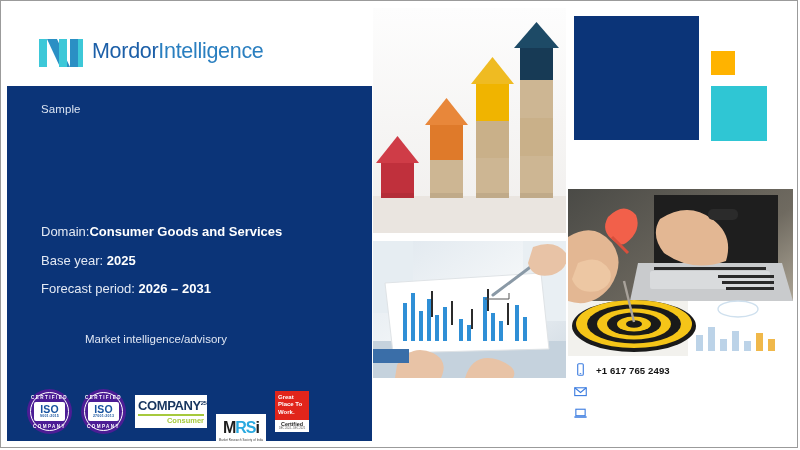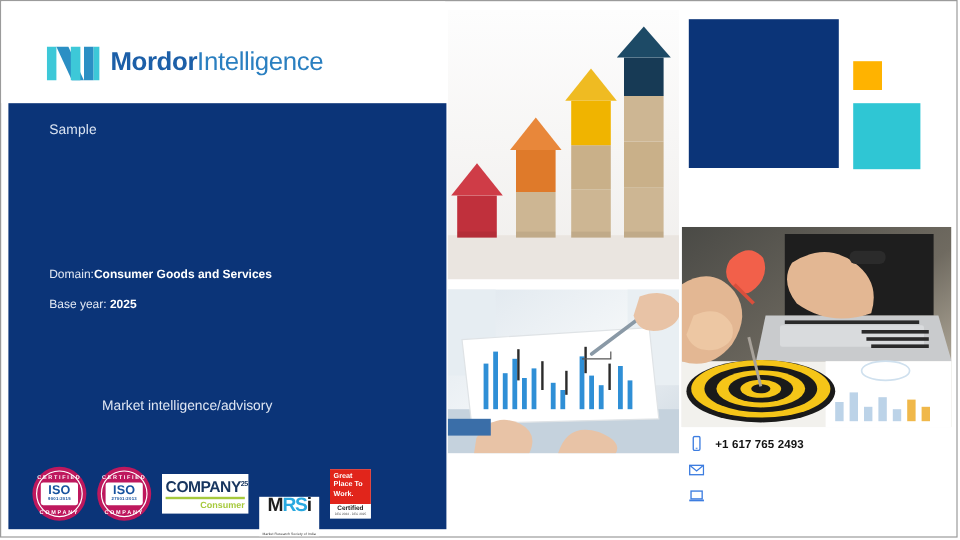--- a/index.html
+++ b/index.html
@@ -8,59 +8,59 @@
        -webkit-font-smoothing:antialiased;}
 
   .page{position:relative;width:798px;height:448px;border:1px solid #9b9b9b;
         background:#ffffff;box-sizing:border-box;overflow:hidden;}
 
   
   .logo-bar{position:absolute;left:0;top:0;width:370px;height:85px;background:#fff;}
   .logo-wrap{position:absolute;left:38px;top:36px;display:flex;align-items:center;gap:9px;}
   .logo-mark{width:44px;height:30px;display:block;}
   .logo-text{font-size:21.5px;letter-spacing:-.3px;line-height:1;white-space:nowrap;}
-  .logo-text .b{font-weight:bold;color:#1c5fa8;}
+  .logo-text .b{font-weight:normal;color:#1c5fa8;}
   .logo-text .l{font-weight:400;color:#2a7fc0;}
 
   
   .panel{position:absolute;left:6px;top:85px;width:365px;height:355px;
          background:#0b3478;box-sizing:border-box;}
   .panel .sample{position:absolute;left:34px;top:17px;color:#dbe4f2;
                  font-size:11.5px;letter-spacing:.1px;}
   .panel .title{position:absolute;left:34px;top:57px;width:300px;color:#ffffff;
                 font-size:19.5px;font-weight:bold;line-height:1.35;letter-spacing:.2px;}
-  .panel .meta{position:absolute;left:34px;top:138px;width:310px;color:#e3e9f4;font-size:10px;}
+  .panel .meta{position:absolute;left:34px;top:138px;width:310px;color:#e3e9f4;font-size:13px;}
   .panel .meta .row{margin-bottom:13px;line-height:1.2;}
   .panel .meta .row b{color:#ffffff;font-weight:bold;}
   .panel .tagline{position:absolute;left:34px;top:247px;color:#dfe6f3;font-size:11.5px;padding-left:44px;}
 
   
   .badges{position:absolute;left:20px;top:290px;display:flex;align-items:center;gap:9px;}
-  .iso{width:45px;height:45px;border-radius:50%;background:#be185d;position:relative;
+  .iso{width:45px;height:45px;border-radius:50%;background:#4c1d95;position:relative;
        display:flex;align-items:center;justify-content:center;flex:0 0 auto;}
   .iso:before{content:"";position:absolute;left:3px;top:3px;right:3px;bottom:3px;
               border-radius:50%;border:1.6px solid #ffffff;}
   .iso .core{position:relative;width:31px;height:19px;background:#ffffff;border-radius:2px;
              display:flex;flex-direction:column;align-items:center;justify-content:center;line-height:1;}
   .iso .core .big{font-size:10.5px;font-weight:bold;color:#16529e;letter-spacing:.2px;}
   .iso .core .sm{font-size:3.6px;font-weight:bold;color:#16529e;letter-spacing:.2px;margin-top:1px;}
   .iso .arcTop,.iso .arcBot{position:absolute;left:0;right:0;text-align:center;color:#fff;
         font-size:4.6px;font-weight:bold;letter-spacing:1.4px;}
   .iso .arcTop{top:6px;}
   .iso .arcBot{bottom:5px;}
 
   .esomar{width:72px;height:33px;background:#ffffff;flex:0 0 auto;position:relative;
           display:flex;flex-direction:column;justify-content:center;padding:2px 3px;box-sizing:border-box;}
   .esomar .e1{font-size:13px;font-weight:bold;color:#17355f;letter-spacing:-.4px;line-height:1;}
   .esomar .e1 sup{font-size:6px;color:#17355f;vertical-align:super;}
   .esomar .rule{height:1.6px;background:#a6c93c;margin:2px 0 1px 0;}
   .esomar .e2{font-size:7.5px;font-weight:bold;color:#a6c93c;text-align:right;line-height:1;}
 
   .mrsi{width:50px;height:33px;background:#ffffff;flex:0 0 auto;
-        display:flex;flex-direction:column;align-items:center;justify-content:space-between;margin-top:38px;}
+        display:flex;flex-direction:column;align-items:center;justify-content:center;margin-top:38px;}
   .mrsi .m1{font-size:16px;font-weight:bold;letter-spacing:-1px;line-height:1;}
   .mrsi .m1 .k{color:#1d1d1d;}
   .mrsi .m1 .c{color:#29a9e0;}
   .mrsi .m2{font-size:2.8px;color:#333;letter-spacing:.1px;margin-top:2px;white-space:nowrap;}
 
   .gptw{width:34px;height:41px;background:#ffffff;flex:0 0 auto;
         display:flex;flex-direction:column;}
   .gptw .top{background:#e1251b;color:#fff;flex:1;padding:3px 3px 2px 3px;box-sizing:border-box;
              font-size:6px;font-weight:bold;line-height:1.22;}
   .gptw .bot{background:#ffffff;color:#1d1d1d;text-align:center;padding:1px 0 2px 0;}
@@ -105,20 +105,23 @@
 
     <div class="sample">Sample</div>
 
 
     <div class="meta">
       <div class="row">
         <span>Domain:</span><b>Consumer Goods and Services</b>
       </div>
       <div class="row">
         <span>Base year:</span> <b>2025</b>
+      </div>
+      <div class="row">
+        <span>Forecast period:</span> <b>2026 – 2031</b>
       </div>
     </div>
 
     <div class="tagline">Market intelligence/advisory</div>
 
     <div class="badges">
 
       <div class="iso">
         <div class="arcTop">CERTIFIED</div>
         <div class="core">

